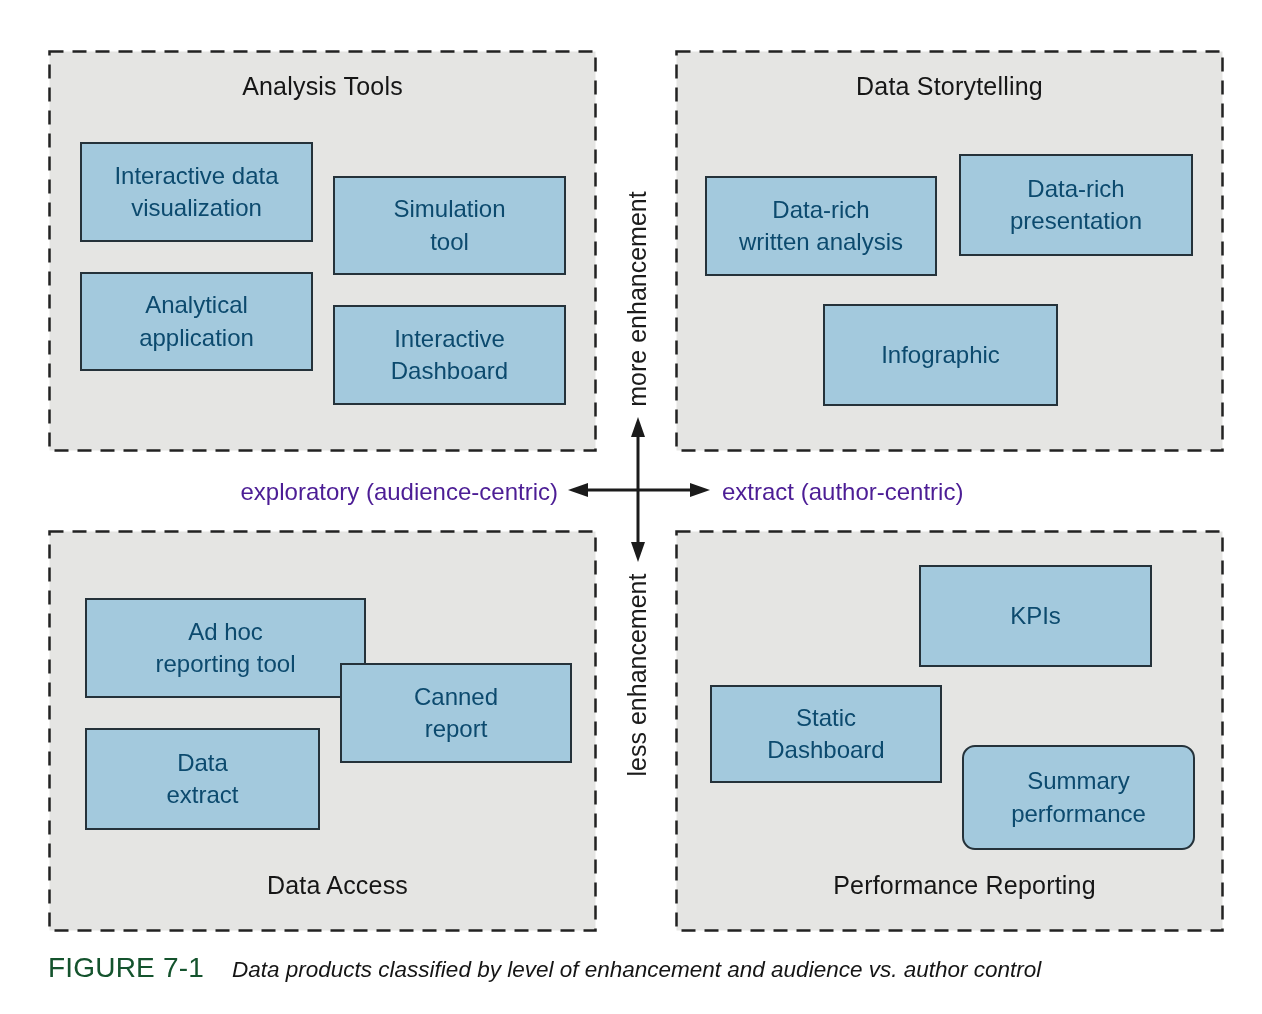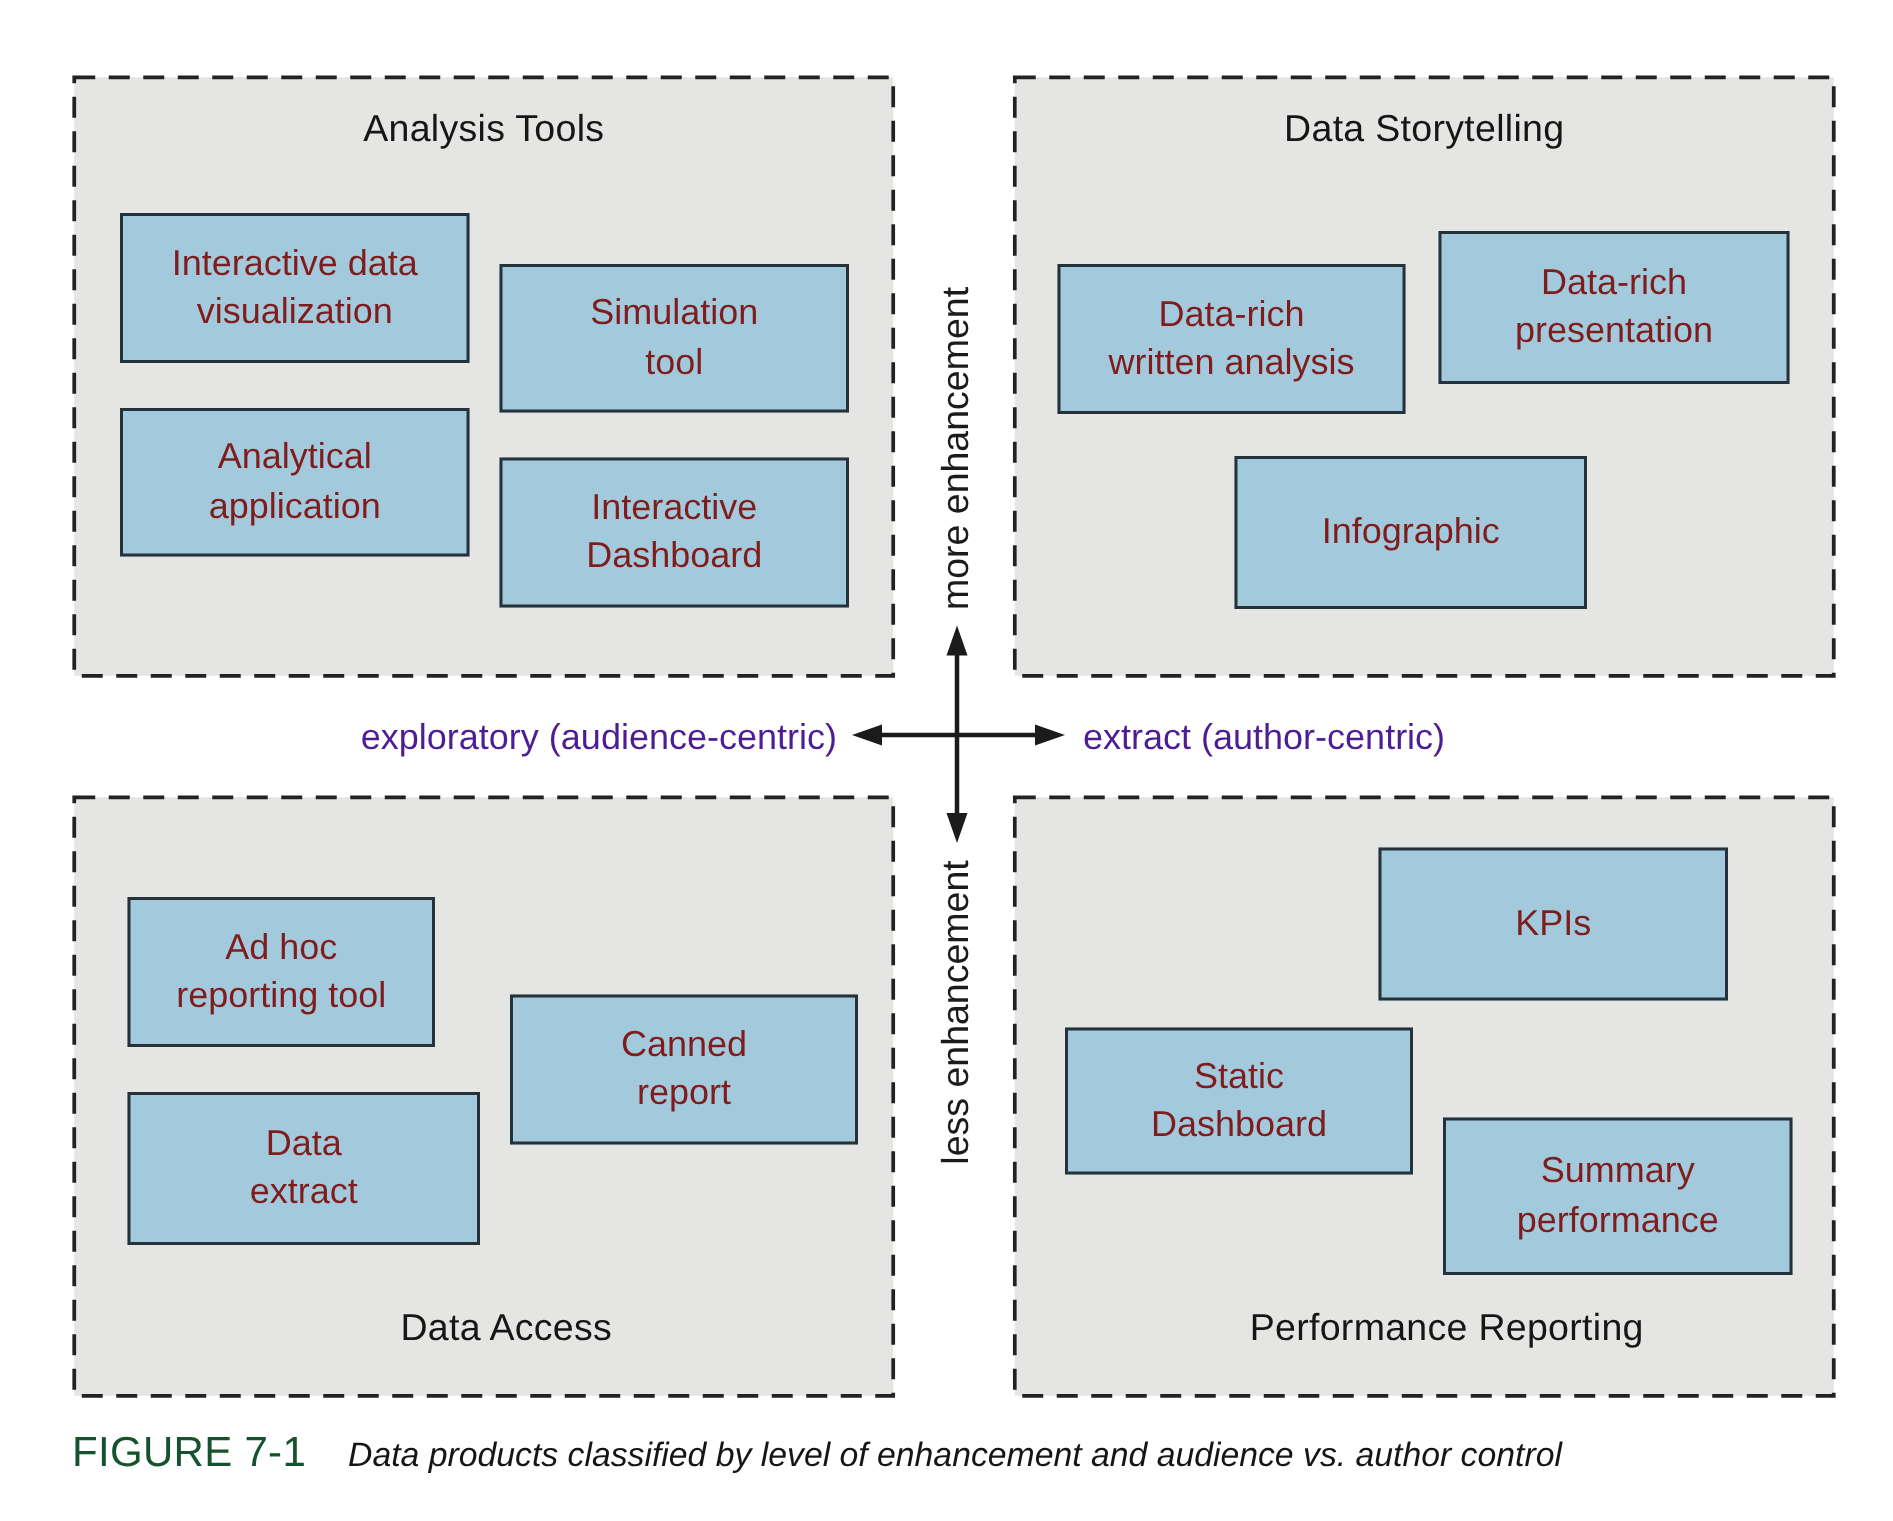--- a/index.html
+++ b/index.html
@@ -40,21 +40,21 @@
     display: flex;
     align-items: center;
     justify-content: center;
     box-sizing: border-box;
   }
   .pbox-label {
     white-space: pre-line;
     text-align: center;
     font-size: 24px;
     line-height: 1.35;
-    color: #7f1d1d;
+    color: #0c4a6e;
   }
   .cross-svg { position: absolute; left: 550px; top: 405px; }
   .cross-svg line    { stroke: #1b1b1b; stroke-width: 3; }
   .cross-svg polygon { fill: #1b1b1b; }
   .vlabel {
     position: absolute;
     width: 230px;
     height: 30px;
     display: flex;
     align-items: center;
@@ -142,21 +142,21 @@
     <div class="pbox" style="left:148px; top:254px; width:235px; height:102px;">
       <span class="pbox-label">Infographic</span>
     </div>
   </div>
 
   <div class="quadrant" style="left:48px; top:530px;">
     <svg class="qbg" width="549" height="402">
       <rect x="1.5" y="1.5" width="546" height="399" fill="#e5e5e3" stroke="#222222" stroke-width="2.5" stroke-dasharray="14 9"></rect>
     </svg>
     <div class="qtitle qtitle-bottom">Data Access</div>
-    <div class="pbox" style="left:37px; top:68px; width:205px; height:100px;">
+    <div class="pbox" style="left:37px; top:68px; width:281px; height:100px;">
       <span class="pbox-label">Ad hoc
 reporting tool</span>
     </div>
     <div class="pbox" style="left:292px; top:133px; width:232px; height:100px;">
       <span class="pbox-label">Canned
 report</span>
     </div>
     <div class="pbox" style="left:37px; top:198px; width:235px; height:102px;">
       <span class="pbox-label">Data
 extract</span>
@@ -168,21 +168,21 @@
       <rect x="1.5" y="1.5" width="546" height="399" fill="#e5e5e3" stroke="#222222" stroke-width="2.5" stroke-dasharray="14 9"></rect>
     </svg>
     <div class="qtitle qtitle-bottom">Performance Reporting</div>
     <div class="pbox" style="left:244px; top:35px; width:233px; height:102px;">
       <span class="pbox-label">KPIs</span>
     </div>
     <div class="pbox" style="left:35px; top:155px; width:232px; height:98px;align-items:center;">
       <span class="pbox-label">Static
 Dashboard</span>
     </div>
-    <div class="pbox" style="left:287px; top:215px; width:233px; height:105px;">
+    <div class="pbox" style="left:287px; top:215px; width:233px; height:105px;border-radius:13px;">
       <span class="pbox-label">Summary
 performance</span>
     </div>
   </div>
 
   <svg class="cross-svg" width="180" height="170">
     <line x1="88" y1="28" x2="88" y2="142"></line>
     <polygon points="88,12 81,32 95,32"></polygon>
     <polygon points="88,157 81,137 95,137"></polygon>
     <line x1="34" y1="85" x2="144" y2="85"></line>

